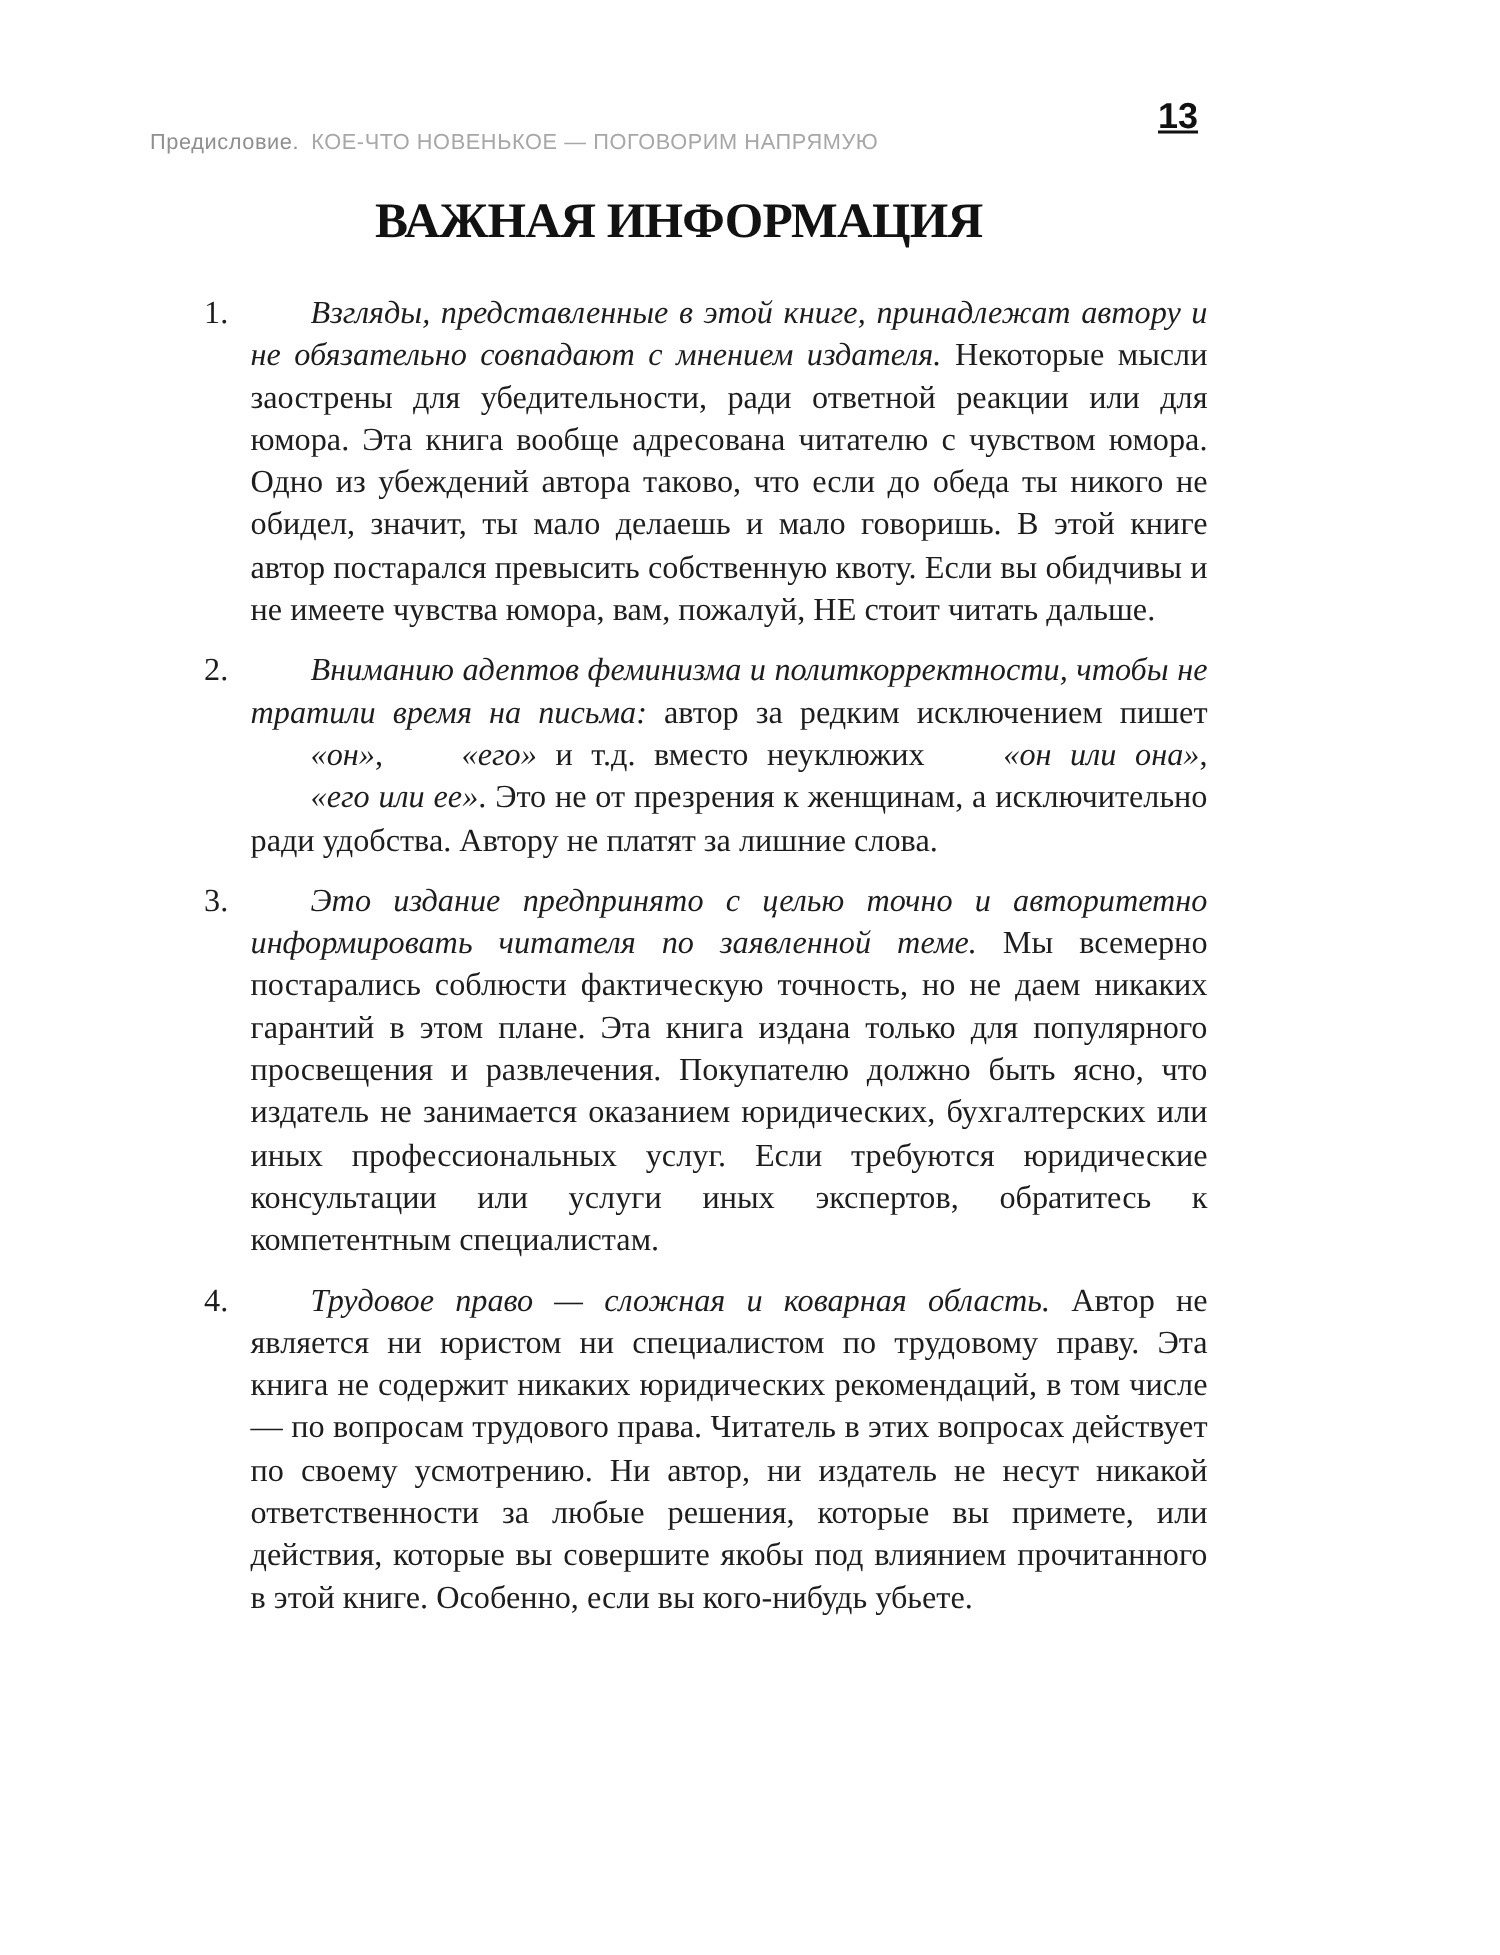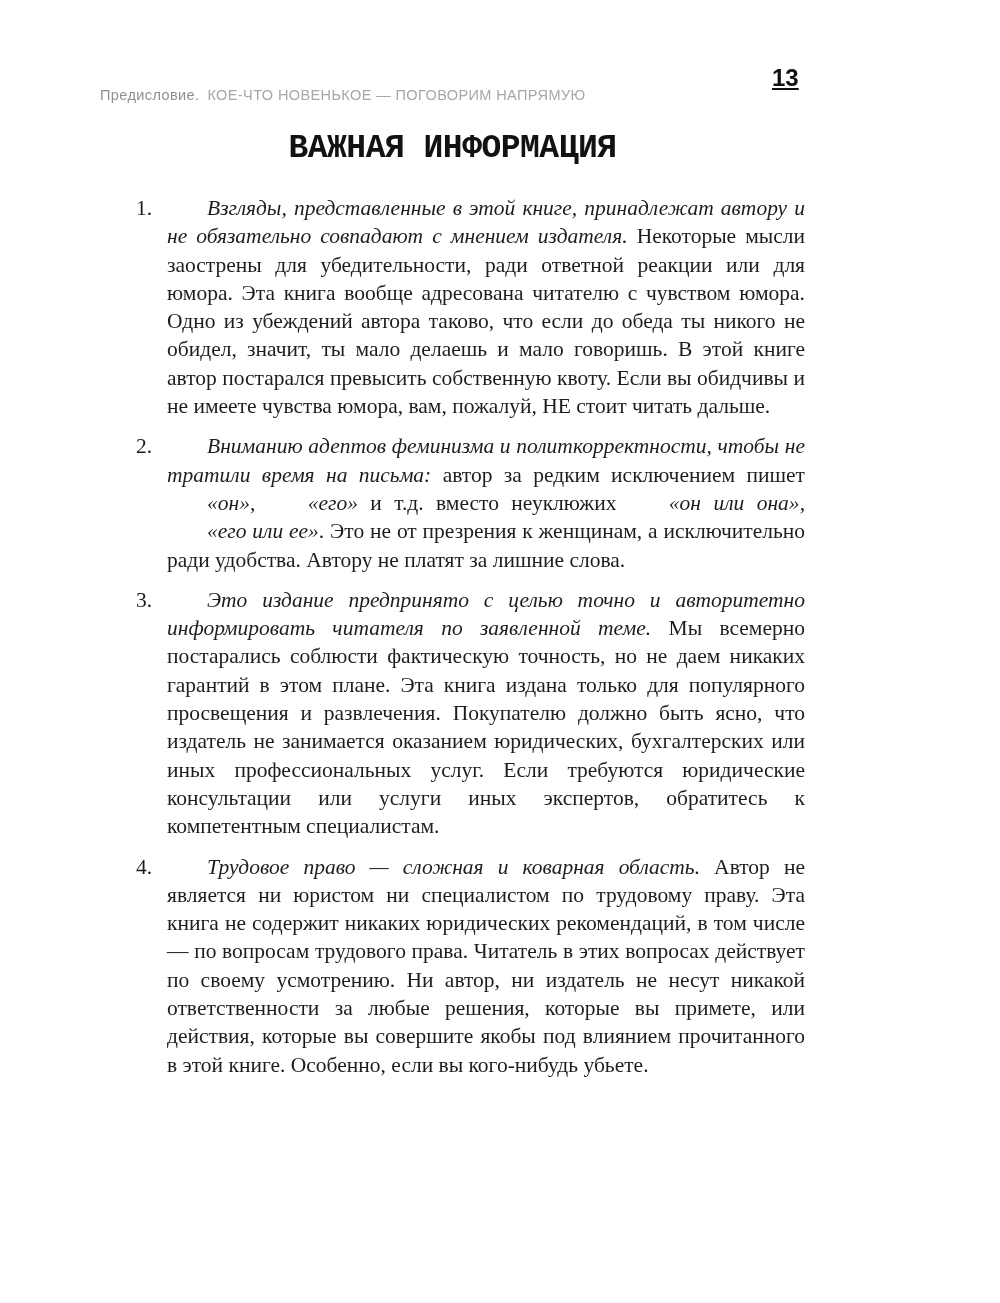--- a/index.html
+++ b/index.html
@@ -48,21 +48,21 @@
     text-decoration: underline;
   }
   
   .chapter-title {
     position: absolute;
     top: 130px;
     left: 100px;
     width: 705px;
     margin: 0;
     text-align: center;
-    font-family: Liberation Mono, monospace;
+    font-family: Liberation Serif, serif;
     font-weight: 700;
     font-size: 33px;
     letter-spacing: -0.5px;
     color: #121212;
   }
   
   .info-list {
     position: absolute;
     top: 194px;
     left: 100px;

